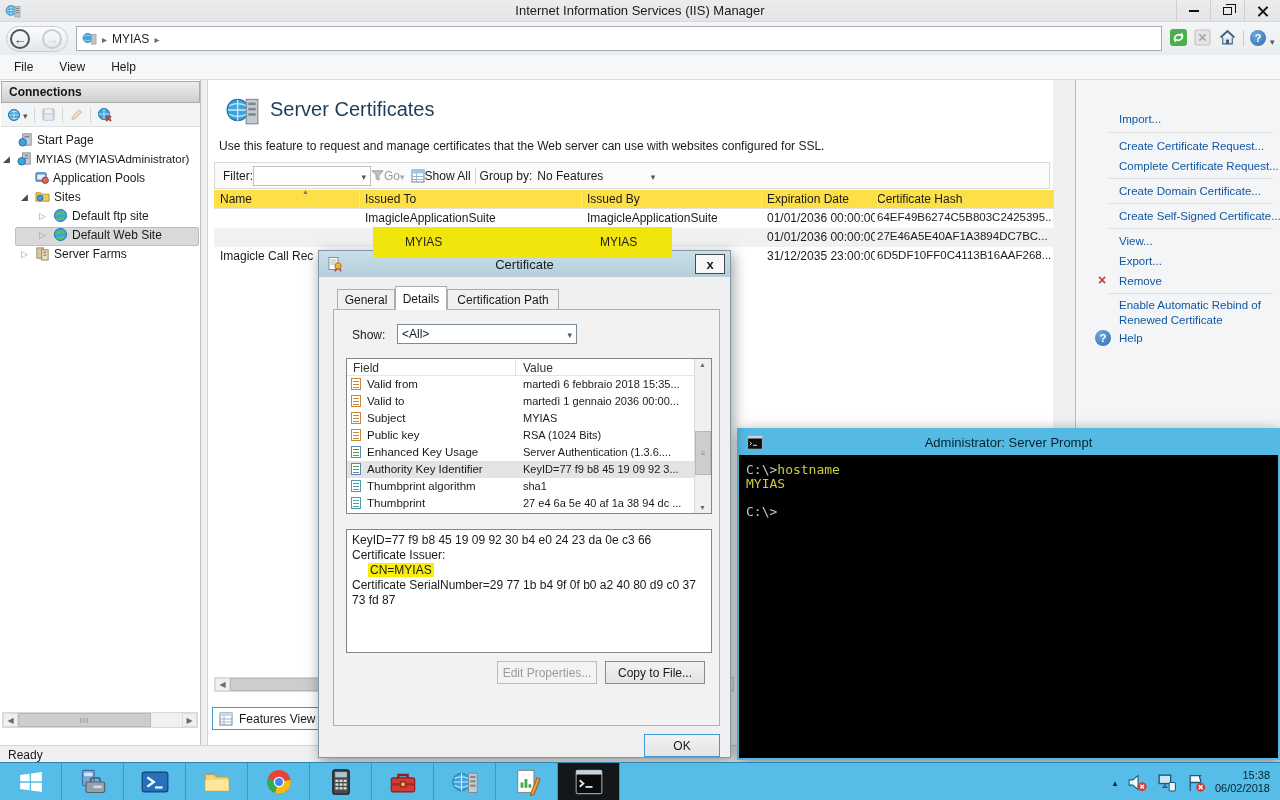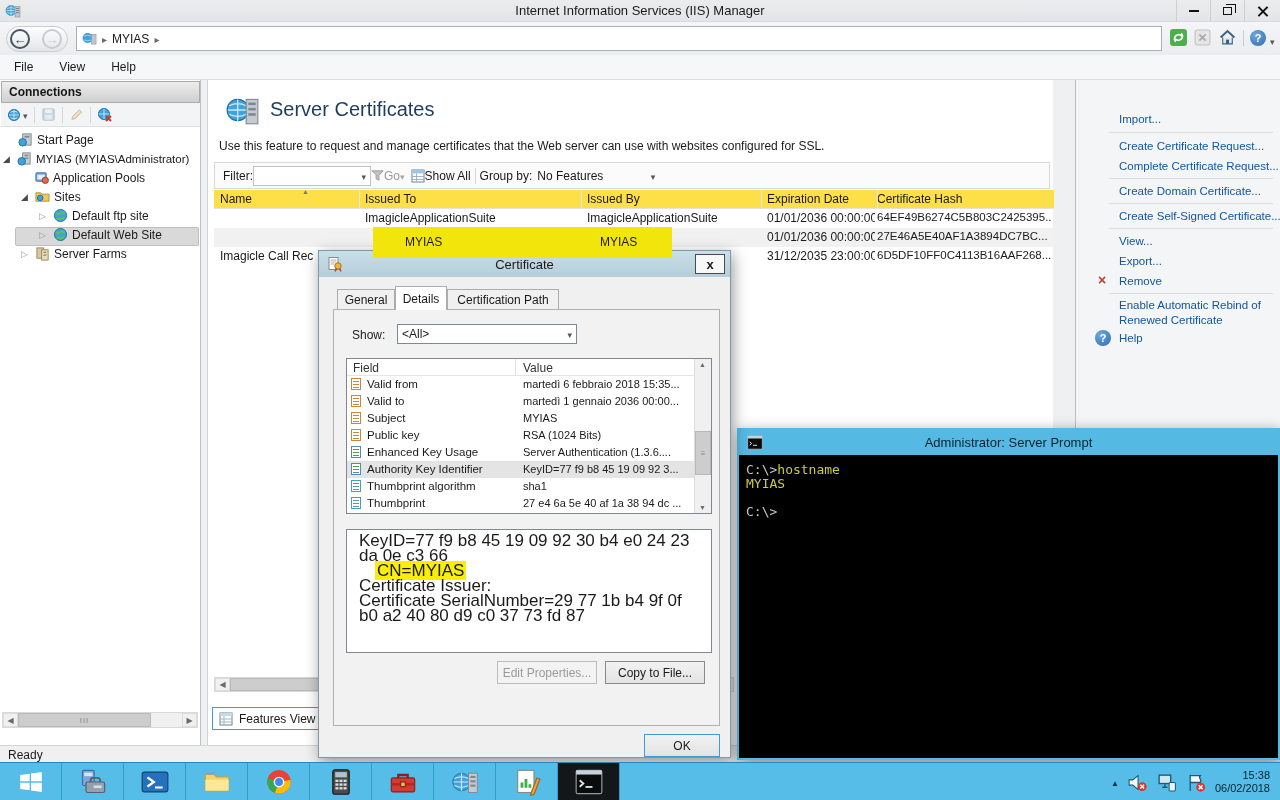--- a/index.html
+++ b/index.html
@@ -83,21 +83,21 @@
   .lv{left:27px;top:107px;width:366px;height:156px;background:#fff;border:1px solid #828790}
   .lv-head{height:17px;border-bottom:1px solid #E5E5E5;position:relative;color:#333}
   .lv-row{position:absolute;left:0;width:348px;height:17px}
   .lv-field{position:absolute;left:20px;top:2px;font-size:11.5px;white-space:nowrap}
   .lv-value{position:absolute;left:176px;top:2px;font-size:11px;white-space:nowrap;overflow:hidden;width:170px}
   .fi{position:absolute;left:4px;top:2px;width:10px;height:12px;background:#fff;border:1px solid #C8883C}
   .fi:before{content:"";position:absolute;left:1px;top:2px;width:6px;height:1px;background:#C8883C;box-shadow:0 3px 0 #C8883C,0 6px 0 #C8883C}
   .fi.ext{border-color:#5B87B0}.fi.ext:before{background:#3FA53F;box-shadow:0 3px 0 #3FA53F,0 6px 0 #5B87B0}
   .fi.teal{border-color:#4AA0A8}.fi.teal:before{background:#4AA0A8;box-shadow:0 3px 0 #4AA0A8,0 6px 0 #4AA0A8}
   .vsb{position:absolute;right:0;top:0;width:17px;height:100%;background:#F0F0F0;border-left:1px solid #DCDCDC}
-  .detail-box{left:27px;top:278px;width:366px;height:124px;background:#fff;border:1px solid #828790;padding:3px 12px;font-size:17px;line-height:15px}
+  .detail-box{left:27px;top:278px;width:366px;height:124px;background:#fff;border:1px solid #828790;padding:3px 5px;font-size:12px;line-height:15px}
   .hl-yellow{background:#F8EE0A;padding:0 2px}
   .btn{position:absolute;height:23px;background:linear-gradient(#F2F2F2,#E3E3E3);border:1px solid #8A8A8A;display:flex;align-items:center;justify-content:center;font-size:12px}
   .btn.disabled{background:#F3F3F3;border-color:#BCBCBC;color:#9a9a9a}
 
   
   .cmdwin{left:737px;top:428px;width:543px;height:332px;border:2px solid #54BAE4;box-shadow:2px 4px 14px rgba(0,0,0,.45)}
   .cmd-title{left:0;top:0;width:100%;height:25px;background:#54BAE4;display:flex;align-items:center}
   .cmd-title-text{position:absolute;width:100%;text-align:center;font-size:13px;color:#06222F}
   .console{left:0;top:25px;width:539px;height:303px;background:#000;padding:8px 0 0 7px;
     font-family:"DejaVu Sans Mono",monospace;font-size:13px;line-height:14px}
@@ -517,22 +517,22 @@
         </div>
       <div class="vsb">
         <span class="r" style="top:2px;left:4px;font-size:7px;color:#6a6a6a">▲</span>
         <span class="r" style="top:72px;left:0;width:16px;height:44px;background:#CDCDCD;border:1px solid #B8B8B8;text-align:center;color:#8a8a8a;font-size:8px;line-height:44px">≡</span>
         <span class="r" style="bottom:2px;left:4px;font-size:7px;color:#6a6a6a">▼</span>
       </div>
     </div>
 
     <div class="r detail-box">
       <div>KeyID=77 f9 b8 45 19 09 92 30 b4 e0 24 23 da 0e c3 66</div>
+      <div>Certificate Issuer:</div>
       <div style="padding-left:16px"><span class="hl-yellow">CN=MYIAS</span></div>
-      <div>Certificate Issuer:</div>
       <div>Certificate SerialNumber=29 77 1b b4 9f 0f b0 a2 40 80 d9 c0 37 73 fd 87</div>
     </div>
 
     <div class="btn disabled" style="left:178px;top:410px;width:100px">Edit Properties...</div>
     <div class="btn" style="left:286px;top:410px;width:100px">Copy to File...</div>
     <div class="btn" style="left:325px;top:483px;width:76px;border-color:#3E9BD5">OK</div>
   </div>
 
   <div class="r marker">
     <span style="left:32px">MYIAS</span>

